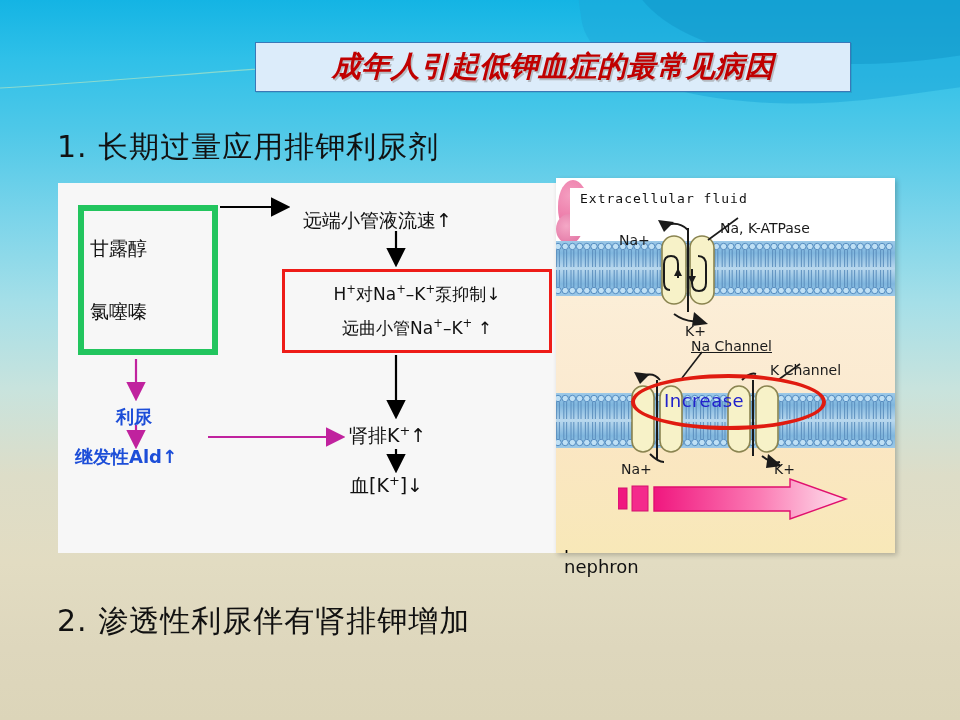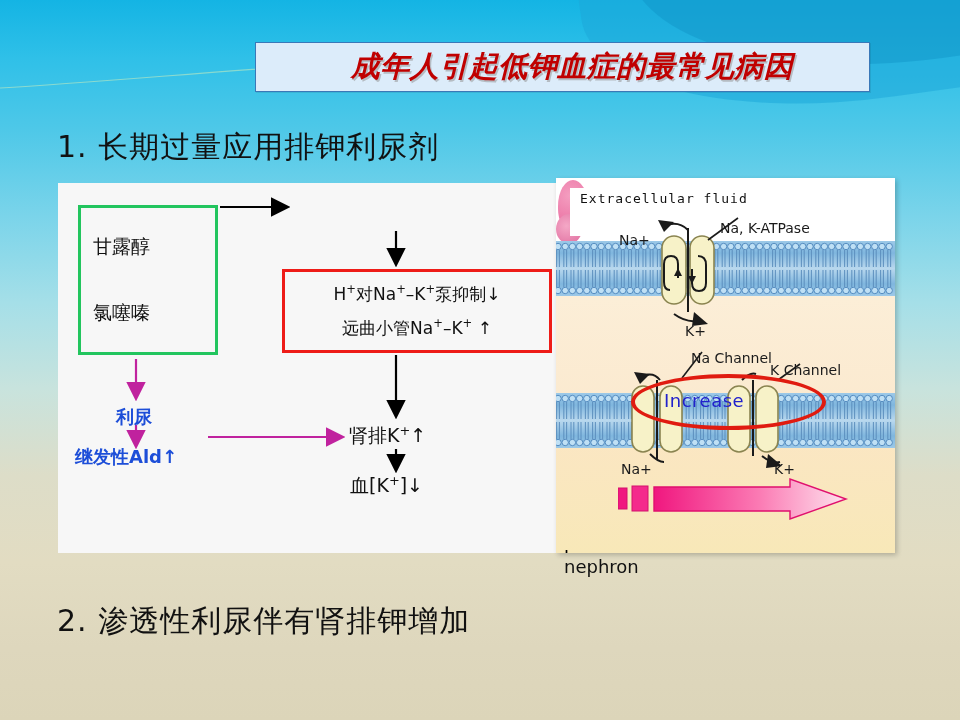--- a/index.html
+++ b/index.html
@@ -46,21 +46,21 @@
   
   .page-title{
     position:absolute;left:57px;top:44px;
     font-size:35px;font-weight:bold;color:#111;
     letter-spacing:1px;line-height:1;white-space:nowrap;
   }
   .subtitle-box{
     position:absolute;left:255px;top:42px;width:594px;height:48px;
     background:#dcecfa;border:1px solid #3a78b8;
     box-shadow:1px 1px 0 rgba(0,0,0,.08);
-    display:flex;align-items:center;justify-content:center;padding-left:19px;
+    display:flex;align-items:center;justify-content:center;
   }
   .subtitle-text{
     font-size:29px;font-weight:bold;font-style:italic;color:#c00000;
     text-shadow:1.5px 1.5px 0 rgba(150,150,150,.55);
     white-space:nowrap;letter-spacing:.5px;
   }
   .bullet1{
     position:absolute;left:57px;top:127px;
     font-size:30px;color:#111;white-space:nowrap;letter-spacing:1px;
   }
@@ -69,23 +69,23 @@
     font-size:30px;color:#111;white-space:nowrap;letter-spacing:1px;
   }
 
   
   .diagram-panel{
     position:absolute;left:58px;top:183px;width:508px;height:370px;
     background:#f7f7f7;
   }
   .drug-box{
     position:absolute;left:20px;top:22px;width:140px;height:150px;
-    border:3px solid #22c55e;background:transparent;
+    border:6px solid #22c55e;background:transparent;
     display:flex;flex-direction:column;justify-content:space-around;
-    padding:6px 0 6px 12px;box-sizing:border-box;
+    padding:6px 0 6px 6px;box-sizing:border-box;
   }
   .drug-box div{font-size:19px;color:#111;white-space:nowrap;}
 
   .flow-text{position:absolute;font-size:19px;color:#111;white-space:nowrap;}
   .flow-top{left:245px;top:25px;}
   .red-box{
     position:absolute;left:224px;top:86px;width:270px;height:84px;
     border:3px solid #ee1c18;box-sizing:border-box;
     display:flex;flex-direction:column;justify-content:center;
     align-items:center;gap:10px;background:transparent;
@@ -126,21 +126,21 @@
     color:#111;white-space:nowrap;
   }
   .lbl-ecf{left:24px;top:13px;font-size:13px;letter-spacing:1px;}
   .sans-lbl{
     position:absolute;font-family:"DejaVu Sans","Liberation Sans",sans-serif;
     color:#1a1a1a;white-space:nowrap;font-size:13px;
   }
   .lbl-atpase{left:164px;top:42px;font-size:14px;}
   .lbl-na-top{left:63px;top:54px;font-size:14px;}
   .lbl-k-top{left:129px;top:145px;font-size:14px;}
-  .lbl-nachan{left:135px;top:172px;font-size:14px;}
+  .lbl-nachan{left:135px;top:160px;font-size:14px;text-decoration:underline;}
   .lbl-kchan{left:214px;top:184px;font-size:14px;}
   .lbl-na-bot{left:65px;top:283px;font-size:14px;}
   .lbl-k-bot{left:218px;top:283px;font-size:14px;}
   .lbl-lumen{left:8px;top:333px;font-size:17px;
     font-family:"DejaVu Sans","Liberation Sans",sans-serif;margin-top:36px;}
 
   .cyto{position:absolute;left:0;top:95px;width:100%;height:125px;
     background:linear-gradient(to bottom,#fcefd9,#fbead0);}
   .cyto2{position:absolute;left:0;top:248px;width:100%;height:127px;
     background:linear-gradient(to bottom,#fbe6c4,#f8e8b8);}
@@ -214,20 +214,21 @@
       <line x1="78" y1="242" x2="78" y2="262" stroke="#c0229e" stroke-width="2.2" marker-end="url(#ah-mag)"></line>
 
       <line x1="150" y1="254" x2="283" y2="254" stroke="#c0229e" stroke-width="2.2" marker-end="url(#ah-mag)"></line>
     </svg>
 
     <div class="drug-box">
       <div>甘露醇</div>
       <div>氯噻嗪</div>
     </div>
 
+    <div class="flow-text flow-top">远端小管液流速↑</div>
 
     <div class="red-box">
       <div>
         <span>H</span><sup>+</sup><span>对Na</span><sup>+</sup><span>–K</span><sup>+</sup><span>泵抑制↓</span>
       </div>
       <div>
         <span>远曲小管Na</span><sup>+</sup><span>–K</span><sup>+</sup><span> ↑</span>
       </div>
     </div>
 

